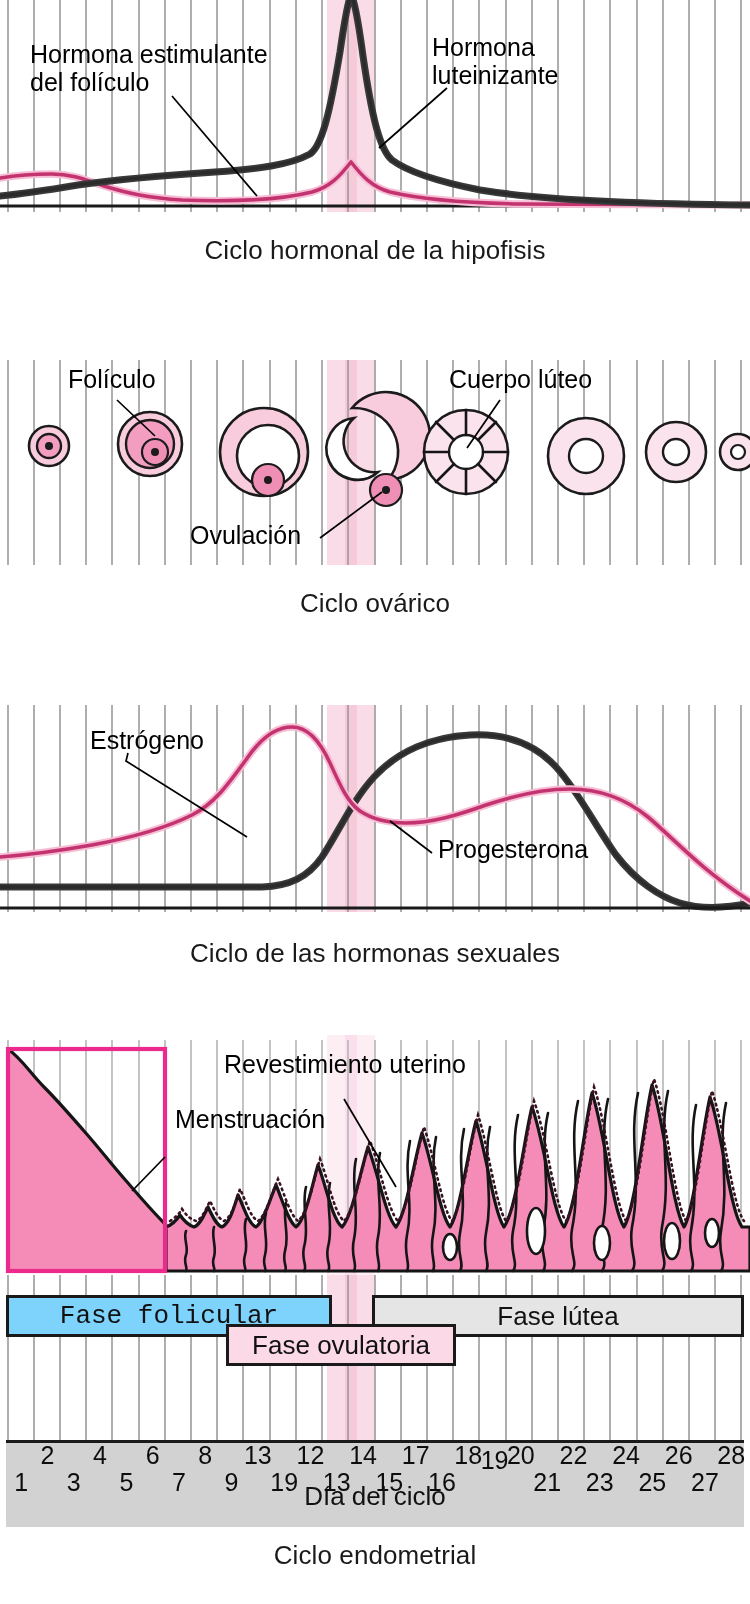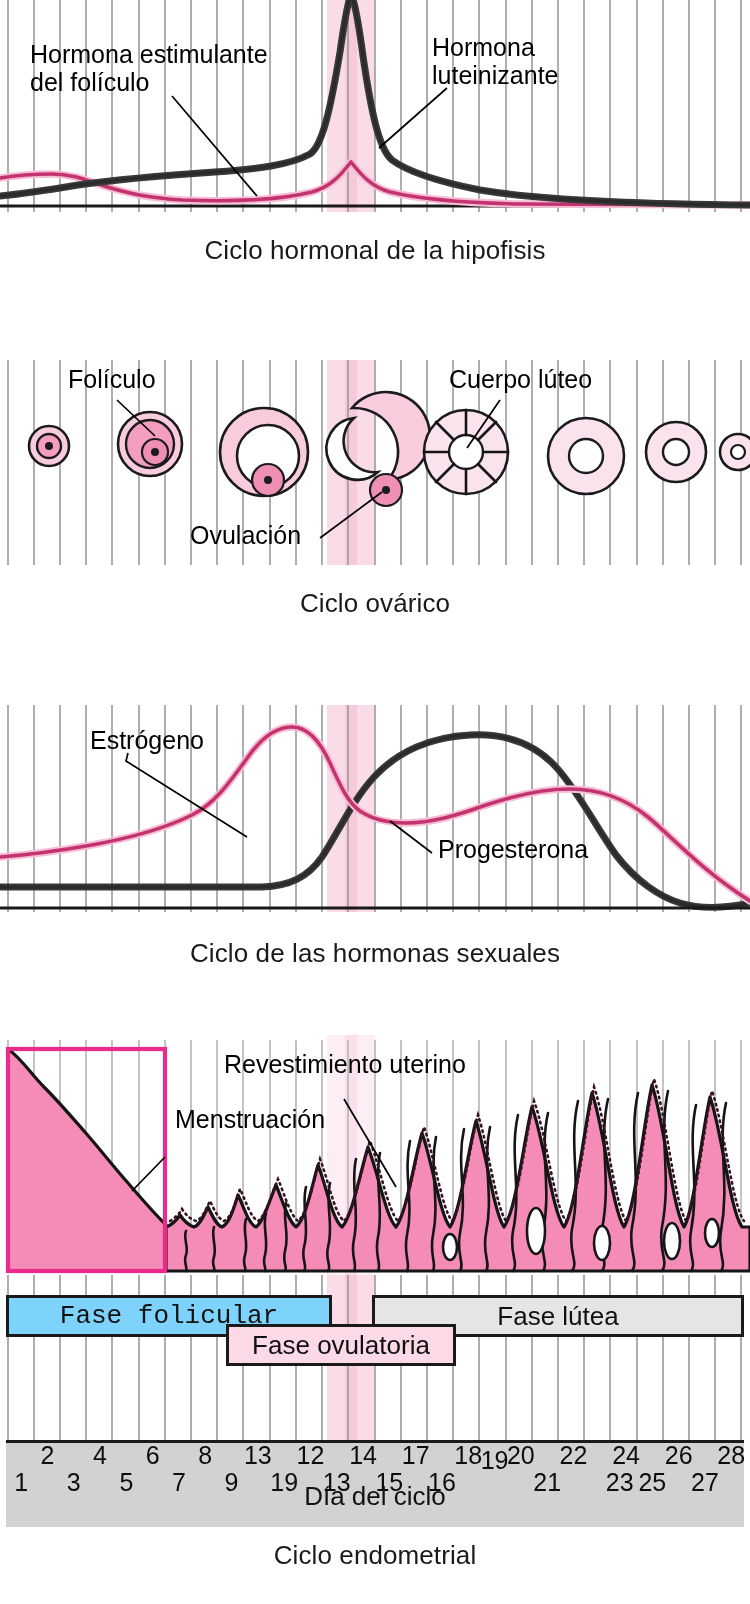--- a/index.html
+++ b/index.html
@@ -450,21 +450,21 @@
     <div class="daynum" style="left: 316.75px; top: 1468px;">13</div>
     <div class="daynum" style="left: 343.05px; top: 1441px;">14</div>
     <div class="daynum" style="left: 369.35px; top: 1468px;">15</div>
     <div class="daynum" style="left: 395.65px; top: 1441px;">17</div>
     <div class="daynum" style="left: 421.95px; top: 1468px;">16</div>
     <div class="daynum" style="left: 448.25px; top: 1441px;">18</div>
     <div class="daynum" style="left: 474.55px; top: 1446px;">19</div>
     <div class="daynum" style="left: 500.85px; top: 1441px;">20</div>
     <div class="daynum" style="left: 527.15px; top: 1468px;">21</div>
     <div class="daynum" style="left: 553.45px; top: 1441px;">22</div>
-    <div class="daynum" style="left: 579.75px; top: 1468px; margin-left: 20px;">23</div>
+    <div class="daynum" style="left: 579.75px; top: 1468px;">23</div>
     <div class="daynum" style="left: 606.05px; top: 1441px;">24</div>
     <div class="daynum" style="left: 632.35px; top: 1468px;">25</div>
     <div class="daynum" style="left: 658.65px; top: 1441px;">26</div>
     <div class="daynum" style="left: 684.95px; top: 1468px;">27</div>
     <div class="daynum" style="left: 711.25px; top: 1441px;">28</div>
   </div>
 
 <div class="dayaxis-label" style="top:1481px;">Día del ciclo</div>
 
 <div class="caption" style="top:1540px;">Ciclo endometrial</div>

